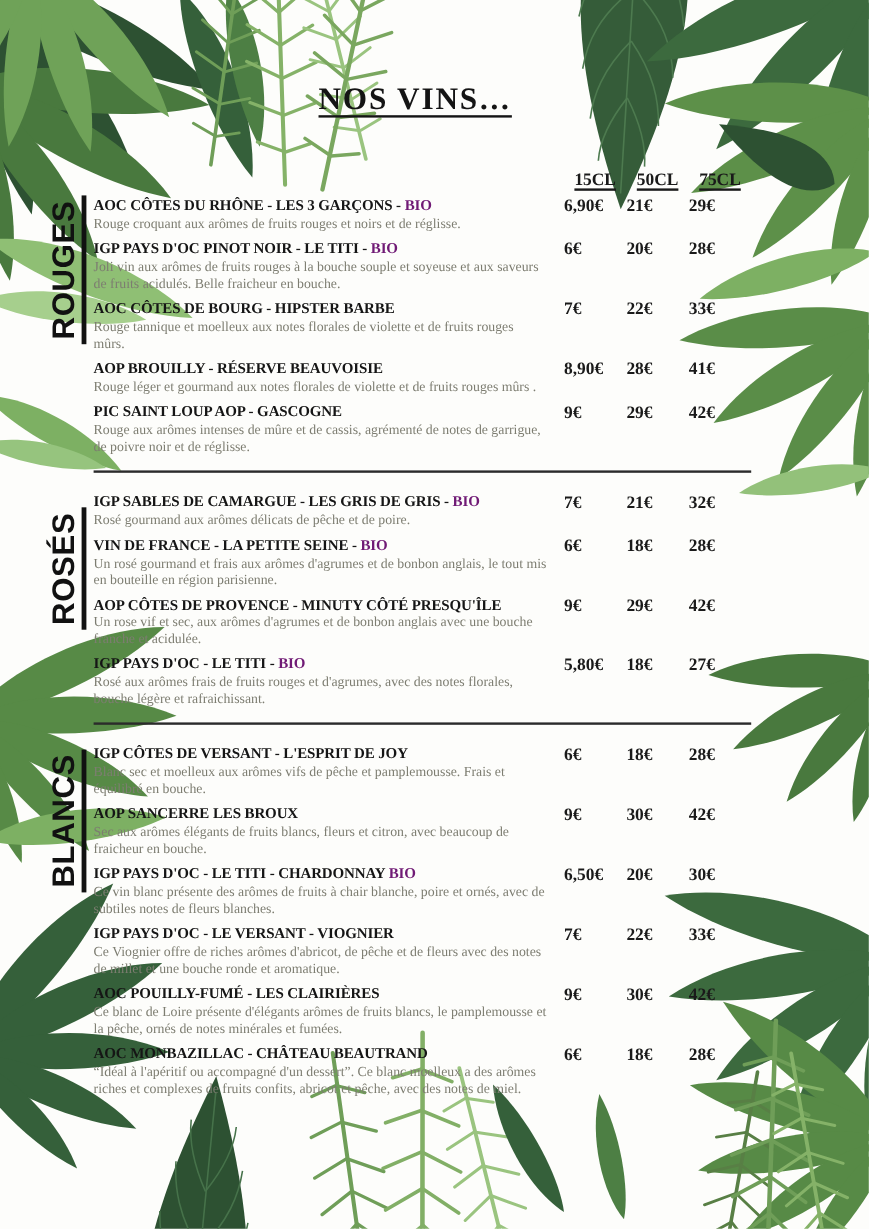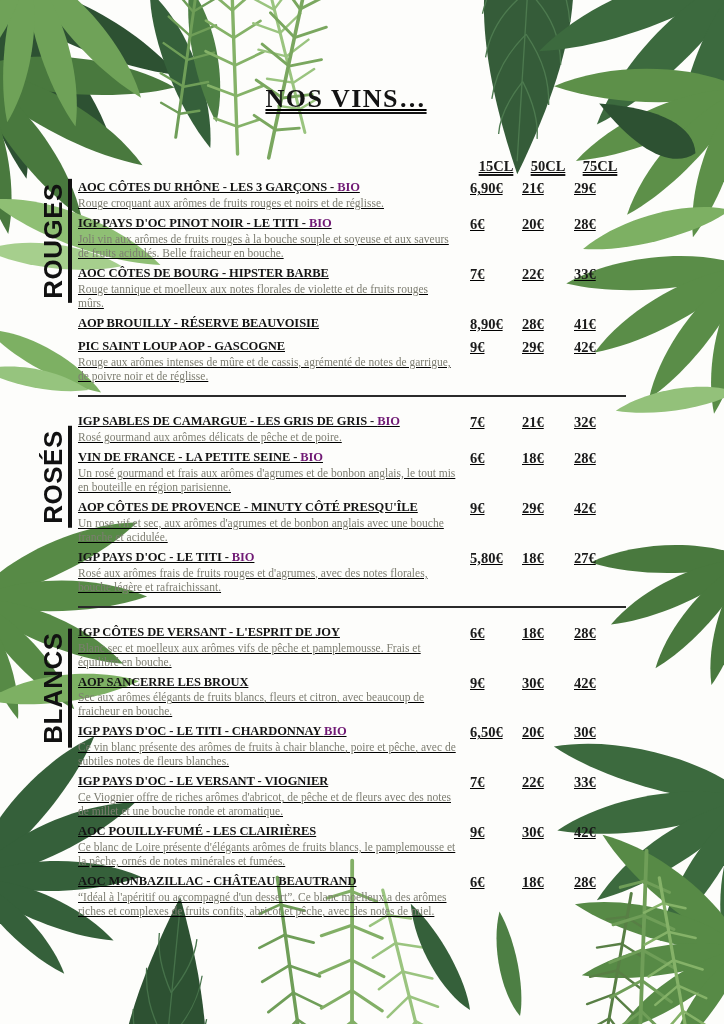--- a/index.html
+++ b/index.html
@@ -3,21 +3,21 @@
 <meta charset="utf-8">
 <style>
   html,body{margin:0;padding:0;}
   body{
     width:724px;height:1024px;
     background:#fdfdfb;
     overflow:hidden;position:relative;
     font-family:"Liberation Serif", serif;
   }
   .foliage{position:absolute;left:0;top:0;width:724px;height:1024px;}
-  .menu{position:absolute;left:78px;top:84px;width:548px;text-decoration:underline;}
+  .menu{position:absolute;left:78px;top:68px;width:548px;}
   .title{
     margin:0 0 12px 0;text-align:center;
     font:700 26px/1.15 "Liberation Serif", serif;
     letter-spacing:1.5px;color:#141414;
     text-decoration:underline;text-decoration-thickness:2px;text-underline-offset:5px;
     transform:translateX(-6px);
   }
   .cols{display:flex;margin-bottom:4px;}
   .cols .spacer{flex:1;}
   .col{
@@ -186,20 +186,21 @@
           <div class="wine-desc">Rouge tannique et moelleux aux notes florales de violette et de fruits rouges mûrs.</div>
         </div>
         <div class="price">7€</div>
         <div class="price">22€</div>
         <div class="price">33€</div>
       </div>
 
       <div class="wine">
         <div class="wine-info">
           <div class="wine-name"><span>AOP BROUILLY - RÉSERVE BEAUVOISIE</span><span class="bio"></span></div>
+          <div class="wine-desc">Rouge léger et gourmand aux notes florales de violette et de fruits rouges mûrs .</div>
         </div>
         <div class="price">8,90€</div>
         <div class="price">28€</div>
         <div class="price">41€</div>
       </div>
 
       <div class="wine">
         <div class="wine-info">
           <div class="wine-name"><span>PIC SAINT LOUP AOP - GASCOGNE</span><span class="bio"></span></div>
           <div class="wine-desc">Rouge aux arômes intenses de mûre et de cassis, agrémenté de notes de garrigue, de poivre noir et de réglisse.</div>
@@ -277,21 +278,21 @@
           <div class="wine-desc">Sec aux arômes élégants de fruits blancs, fleurs et citron, avec beaucoup de fraicheur en bouche.</div>
         </div>
         <div class="price">9€</div>
         <div class="price">30€</div>
         <div class="price">42€</div>
       </div>
 
       <div class="wine">
         <div class="wine-info">
           <div class="wine-name"><span>IGP PAYS D'OC - LE TITI - CHARDONNAY </span><span class="bio">BIO</span></div>
-          <div class="wine-desc">Ce vin blanc présente des arômes de fruits à chair blanche, poire et pêche, avec de subtiles notes de fleurs blanches.</div>
+          <div class="wine-desc">Ce vin blanc présente des arômes de fruits à chair blanche, poire et ornés, avec de subtiles notes de fleurs blanches.</div>
         </div>
         <div class="price">6,50€</div>
         <div class="price">20€</div>
         <div class="price">30€</div>
       </div>
 
       <div class="wine">
         <div class="wine-info">
           <div class="wine-name"><span>IGP PAYS D'OC - LE VERSANT - VIOGNIER</span><span class="bio"></span></div>
           <div class="wine-desc">Ce Viognier offre de riches arômes d'abricot, de pêche et de fleurs avec des notes de millet et une bouche ronde et aromatique.</div>

